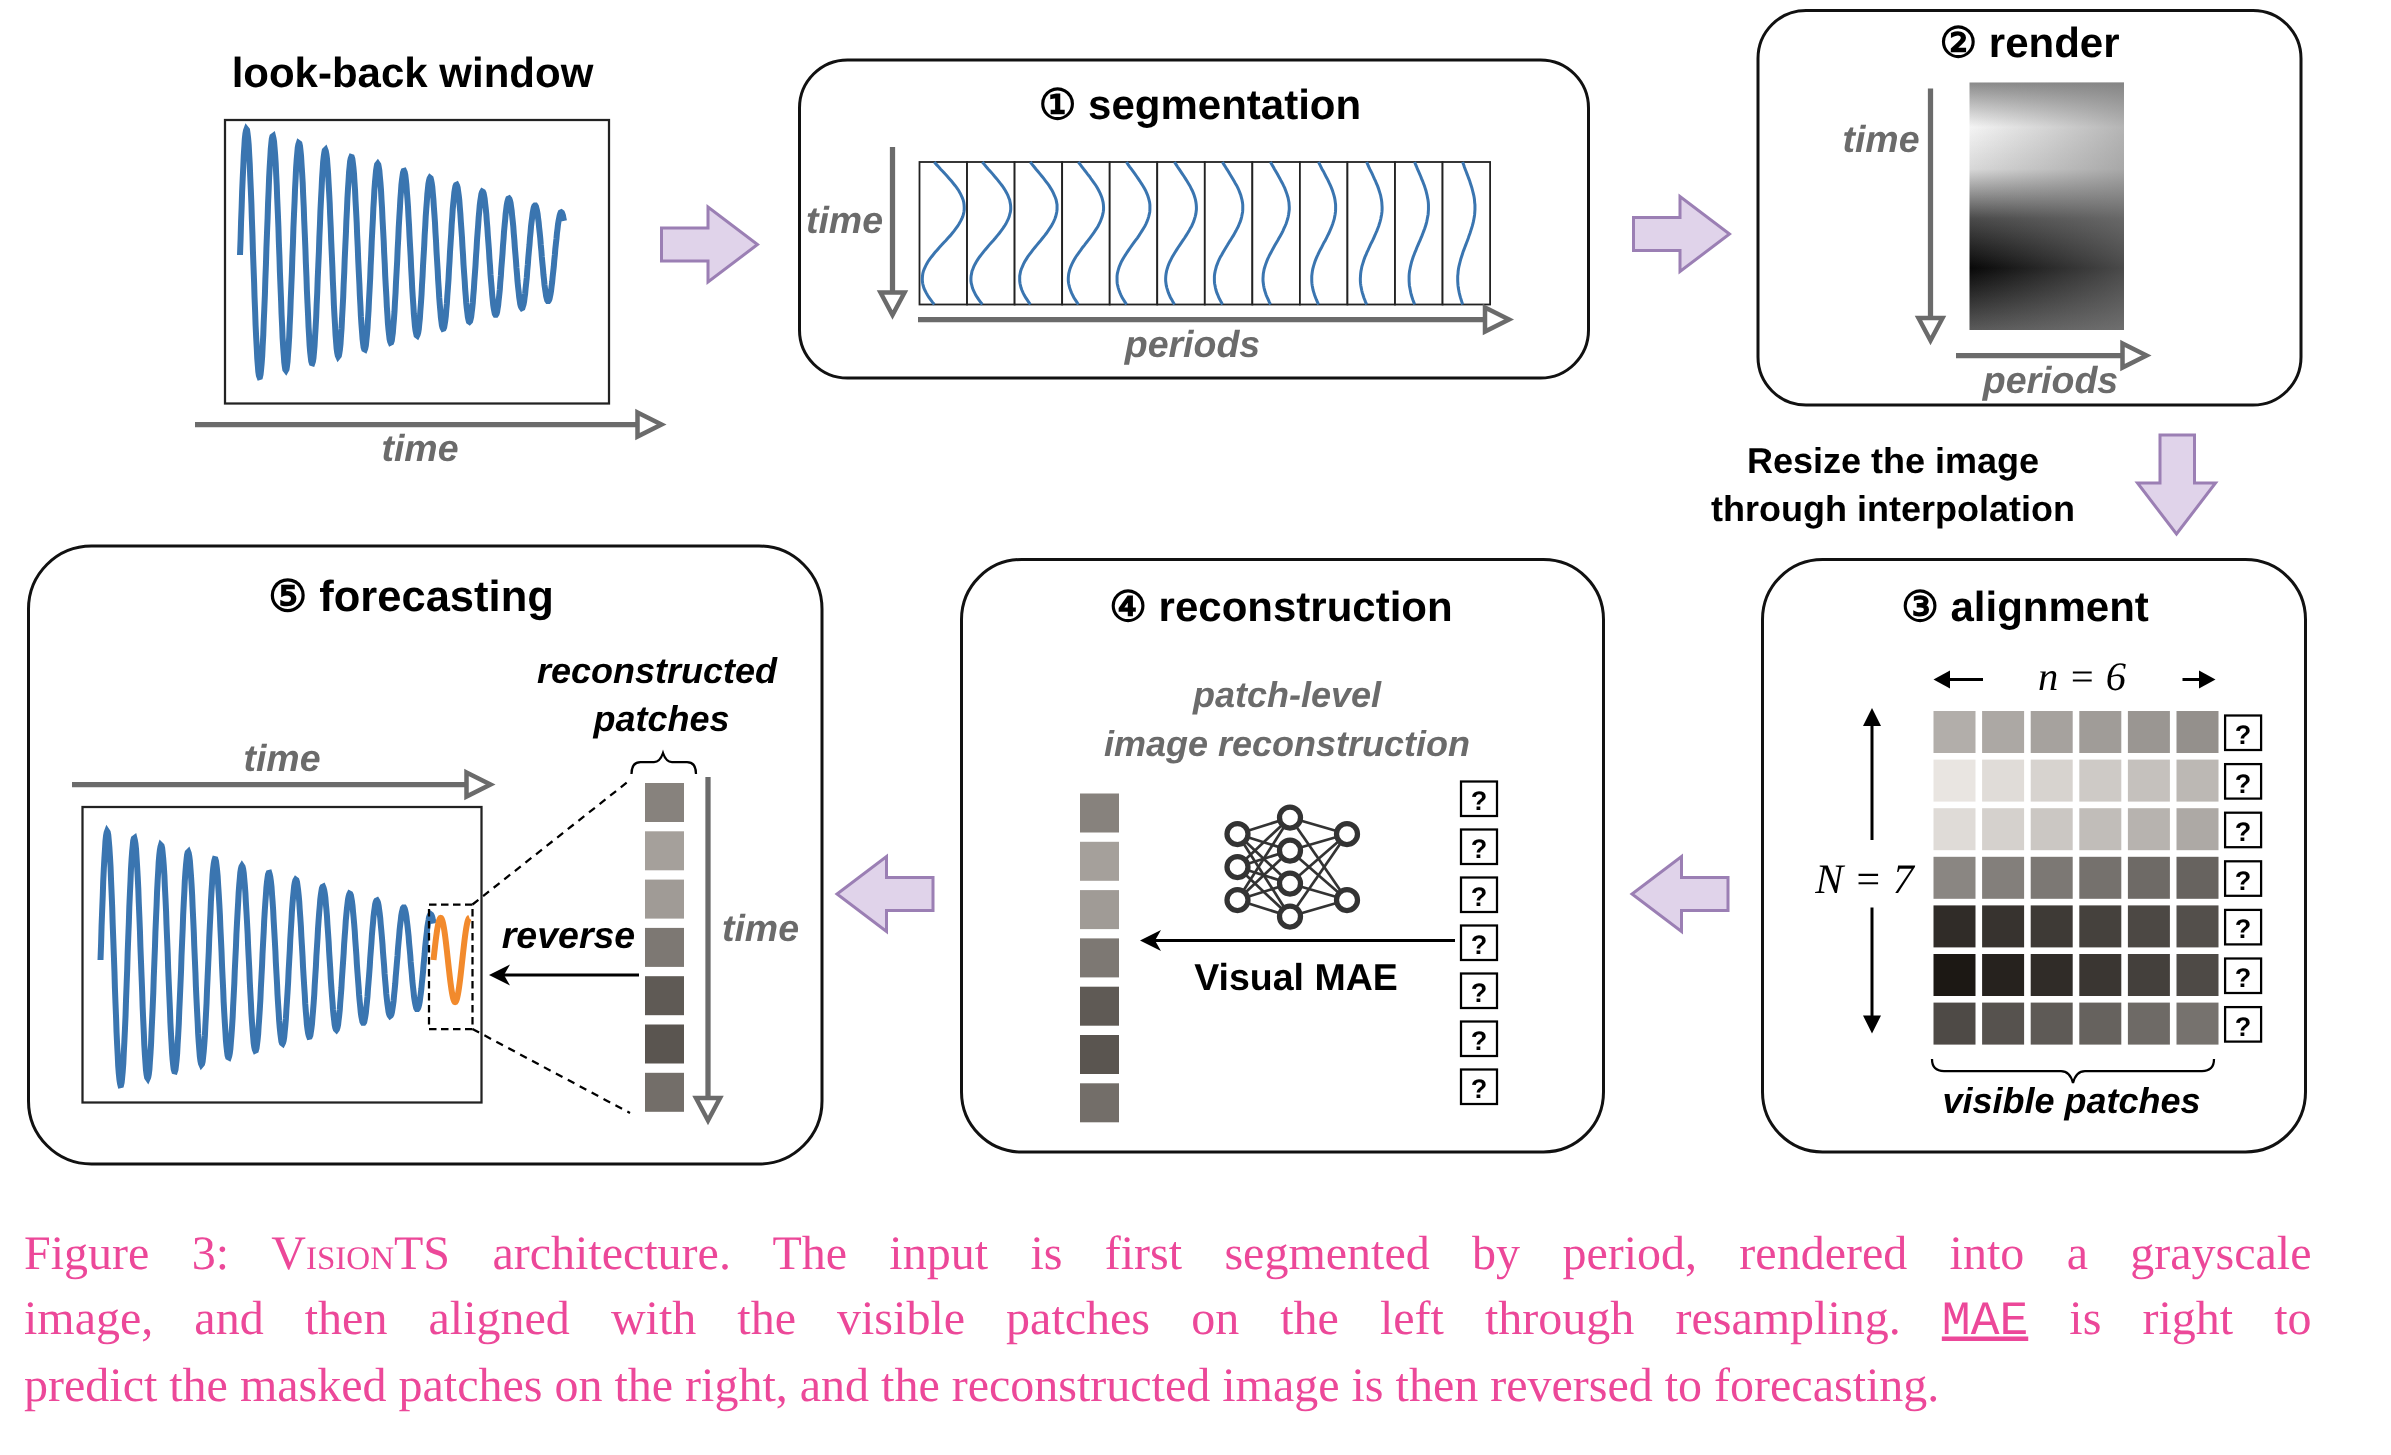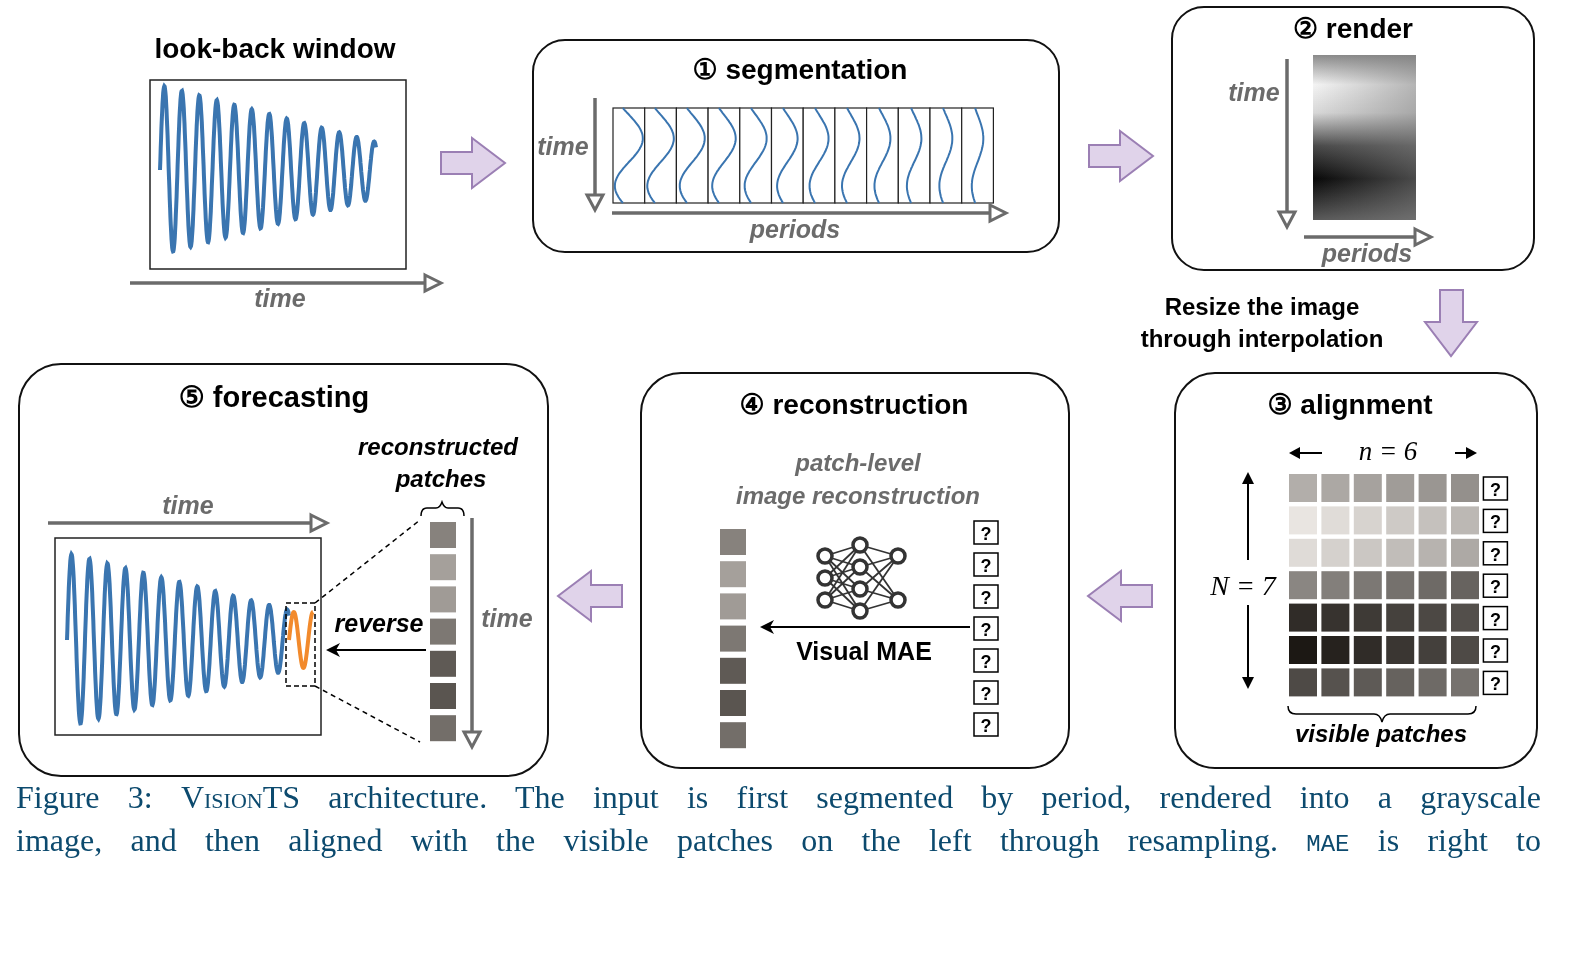--- a/index.html
+++ b/index.html
@@ -2,24 +2,24 @@
 <html><head>
 <meta charset="utf-8">
 <style>
   html, body { margin: 0; padding: 0; background: #ffffff; }
   body { width: 1594px; height: 970px; position: relative; overflow: hidden; font-family: "Liberation Sans", sans-serif; }
   #fig { position: absolute; left: 0; top: 0; }
   .t-bold { font-family: "Liberation Sans", sans-serif; font-weight: bold; fill: #000; }
   .t-gray { font-family: "Liberation Sans", sans-serif; font-weight: bold; font-style: italic; fill: #6b6b6b; }
   .t-bi { font-family: "Liberation Sans", sans-serif; font-weight: bold; font-style: italic; fill: #000; }
   .t-math { font-family: "Liberation Serif", serif; font-style: italic; fill: #000; }
-  .caption { position: absolute; left: 16px; top: 776px; width: 1525px; font-family: "Liberation Serif", serif; font-size: 32px; line-height: 43px; color: #0c4a6e; text-align: justify; text-align-last: justify; }
+  .caption { position: absolute; left: 16px; top: 814px; width: 1525px; font-family: "Liberation Serif", serif; font-size: 32px; line-height: 43px; color: #ec4899; text-align: justify; text-align-last: justify; }
   .caption .line { display: block; text-align: justify; text-align-last: justify; }
   .sc { font-variant: small-caps; }
-  .mono { font-family: "Liberation Mono", monospace; font-size: 24px; }
+  .mono { font-family: "Liberation Mono", monospace; font-size: 32px; text-decoration: underline; }
 </style>
 </head>
 <body>
 
 <svg id="fig" width="1594" height="800" viewBox="0 0 1594 800">
   <defs>
     <marker id="grayTri" markerWidth="10" markerHeight="10" refX="8" refY="5" orient="auto" markerUnits="userSpaceOnUse">
     </marker>
     <linearGradient id="renderGrad" x1="0" y1="0" x2="0" y2="1">
       <stop offset="0" stop-color="#8a8a8a"></stop>
@@ -300,13 +300,14 @@
       <line x1="472" y1="518" x2="472" y2="732" stroke="#6b6b6b" stroke-width="3.5"></line>
       <polygon points="464,732 472,747 480,732" fill="#fff" stroke="#6b6b6b" stroke-width="3"></polygon>
     </g>
     <text class="t-gray" x="507" y="627" font-size="25" text-anchor="middle">time</text>
   </g>
 </svg>
 
 <div class="caption">
   <span class="line"><span>Figure 3:</span> <span class="sc">VisionTS</span><span> architecture. The input is first segmented by period, rendered into a grayscale</span></span>
   <span class="line"><span>image, and then aligned with the visible patches on the left through resampling.</span> <span class="mono">MAE</span><span> is right to</span></span>
+  <span class="line" style="text-align-last:left"><span>predict the masked patches on the right, and the reconstructed image is then reversed to forecasting.</span></span>
 </div>
 
 </body></html>

